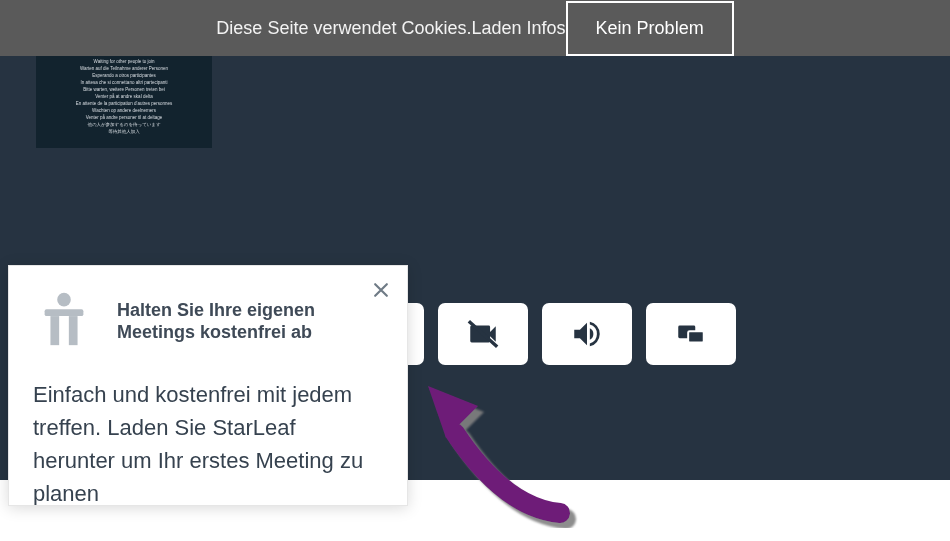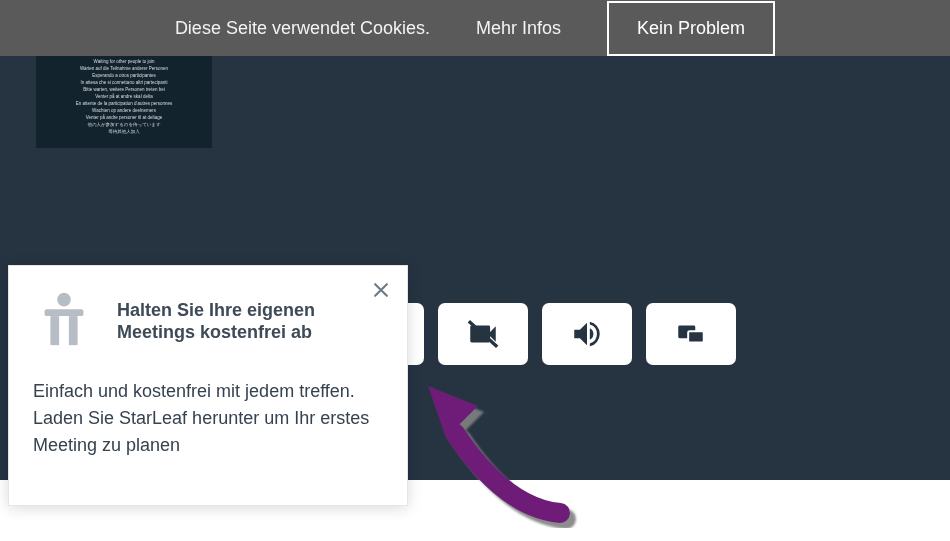--- a/index.html
+++ b/index.html
@@ -12,21 +12,20 @@
     background: #fff;
   }
   .cookie-bar {
     position: absolute;
     top: 0; left: 0; right: 0;
     height: 56px;
     background: #5a5a5a;
     display: flex;
     align-items: center;
     justify-content: center;
-    gap: 46px;
     color: #f3f3f3;
     font-size: 18px;
     z-index: 50;
   }
   .cookie-btn {
     border: 2px solid #fff;
     padding: 15px 28px;
     color: #fff;
     font-size: 18px;
     background: transparent;
@@ -105,37 +104,37 @@
   }
   .popup-icon svg { width: 62px; height: 62px; fill: #b6bdc4; }
   .popup-title {
     color: #3f4a57;
     font-weight: 700;
     font-size: 18px;
     line-height: 1.25;
   }
   .popup-body {
     color: #36424f;
-    font-size: 18px;
+    font-size: 22px;
     line-height: 1.5;
   }
   .arrow {
     position: absolute;
     top: 378px;
     left: 410px;
     z-index: 45;
     pointer-events: none;
   }
 </style>
 </head>
 <body>
 
 <div class="cookie-bar">
   <span>Diese Seite verwendet Cookies.</span>
-  <span style="cursor:pointer">Mehr Infos</span>
+  <span style="cursor:pointer">Laden Infos</span>
   <button class="cookie-btn">Kein Problem</button>
 </div>
 
 <div class="main-dark"></div>
 
 <div class="thumb">
   <div class="thumb-line">Waiting for other people to join</div>
   <div class="thumb-line">Warten auf die Teilnahme anderer Personen</div>
   <div class="thumb-line">Esperando a otros participantes</div>
   <div class="thumb-line">In attesa che si connettano altri partecipanti</div>

